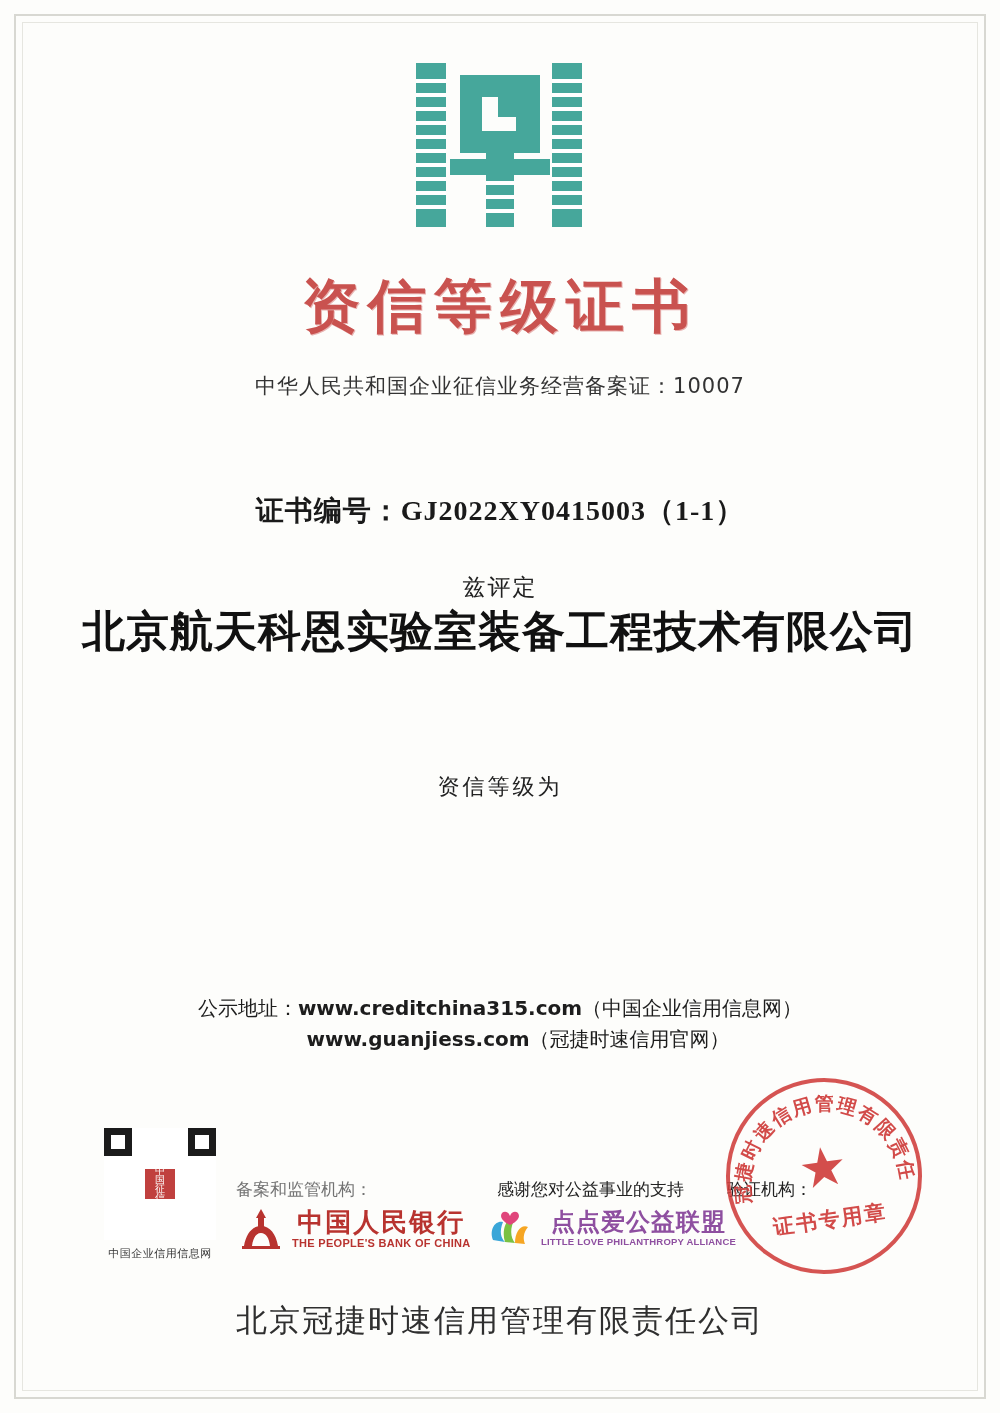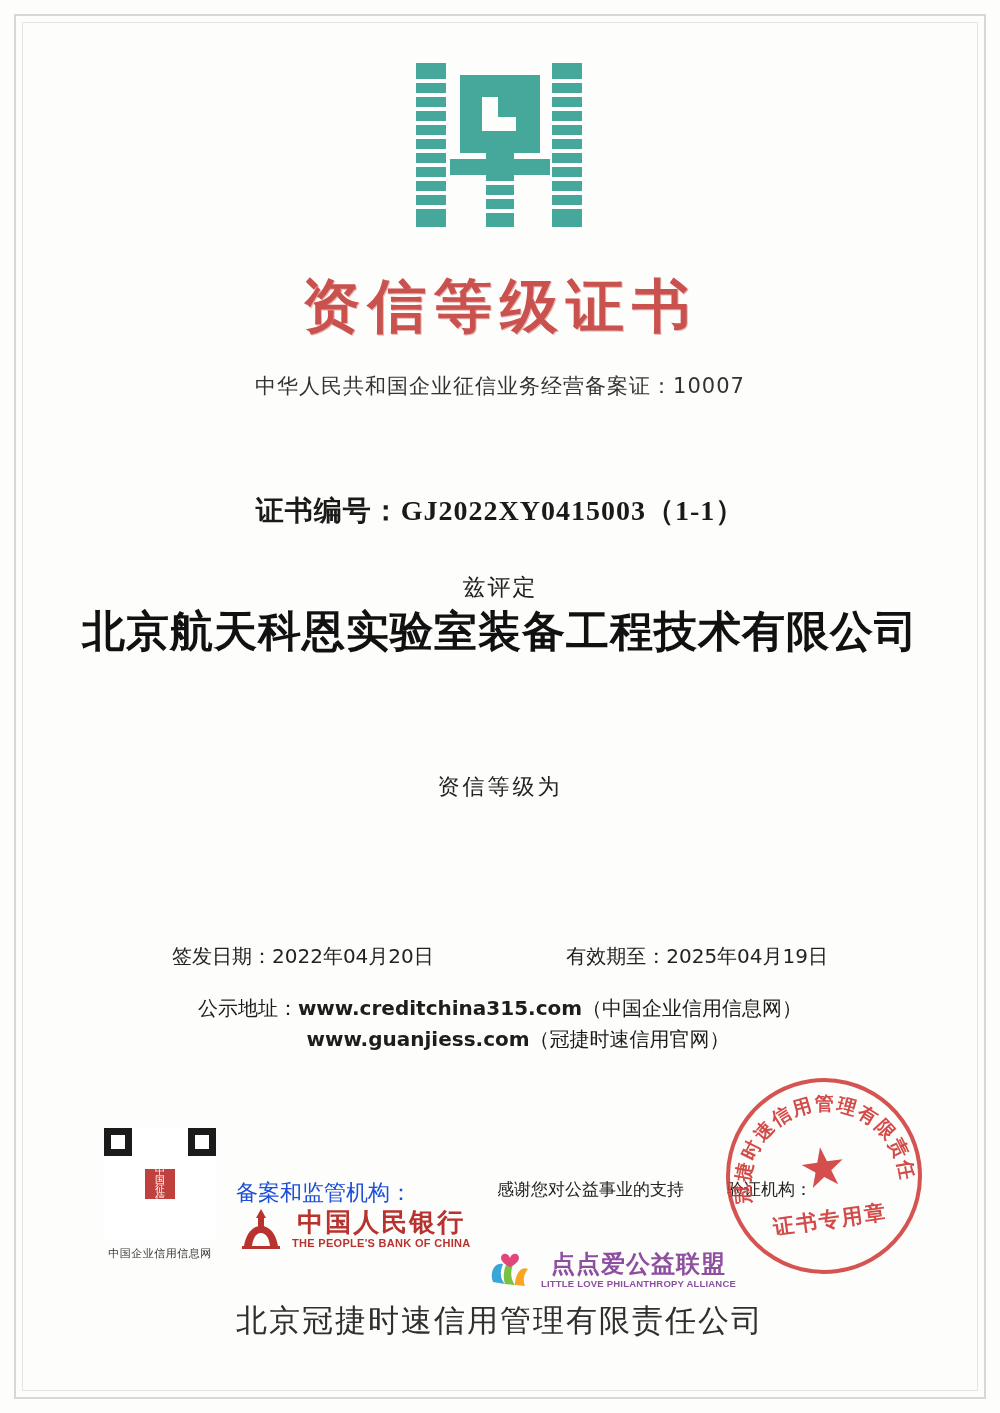--- a/index.html
+++ b/index.html
@@ -221,22 +221,22 @@
     font-size: 11px;
     color: #333;
     letter-spacing: 0.5px;
   }
 
   .org-label {
     position: absolute;
     top: 1178px;
     left: 236px;
     font-family: Liberation Sans, sans-serif;
-    font-size: 22px;
-    color: #1d4ed8;
+    font-size: 17px;
+    color: #737373;
   }
   .thanks-label {
     position: absolute;
     top: 1178px;
     left: 497px;
     font-family: "DejaVu Sans", sans-serif;
     font-size: 17px;
     color: #222;
   }
   .verify-label {
@@ -271,21 +271,20 @@
     color: #b8332f;
     letter-spacing: 0.3px;
   }
 
   .alliance-logo {
     position: absolute;
     left: 487px;
     top: 1206px;
     display: flex;
     align-items: center;
-    margin-top: 42px;
   }
   .alliance-mark { width: 46px; height: 44px; margin-right: 8px; }
   .alliance-cn {
     font-family: "DejaVu Sans", sans-serif;
     font-size: 24px;
     font-weight: bold;
     color: #8e4fa0;
     letter-spacing: 1px;
     line-height: 1.1;
   }
@@ -423,24 +422,20 @@
     <div class="filing-line">中华人民共和国企业征信业务经营备案证：10007</div>
 
     <div class="cert-no">证书编号：GJ2022XY0415003（1-1）</div>
 
     <div class="award-intro">兹评定</div>
 
     <div class="company-name">北京航天科恩实验室装备工程技术有限公司</div>
 
     <div class="grade-intro">资信等级为</div>
 
-    <div class="dates">
-      <span>签发日期：2022年04月20日</span>
-      <span>有效期至：2025年04月19日</span>
-    </div>
 
     <div class="url-block">
       <div class="row1">
         <span>公示地址：</span><span class="url-strong">www.creditchina315.com</span><span>（中国企业信用信息网）</span>
       </div>
       <div class="row2">
         <span class="url-strong">www.guanjiess.com</span><span>（冠捷时速信用官网）</span>
       </div>
     </div>
 

